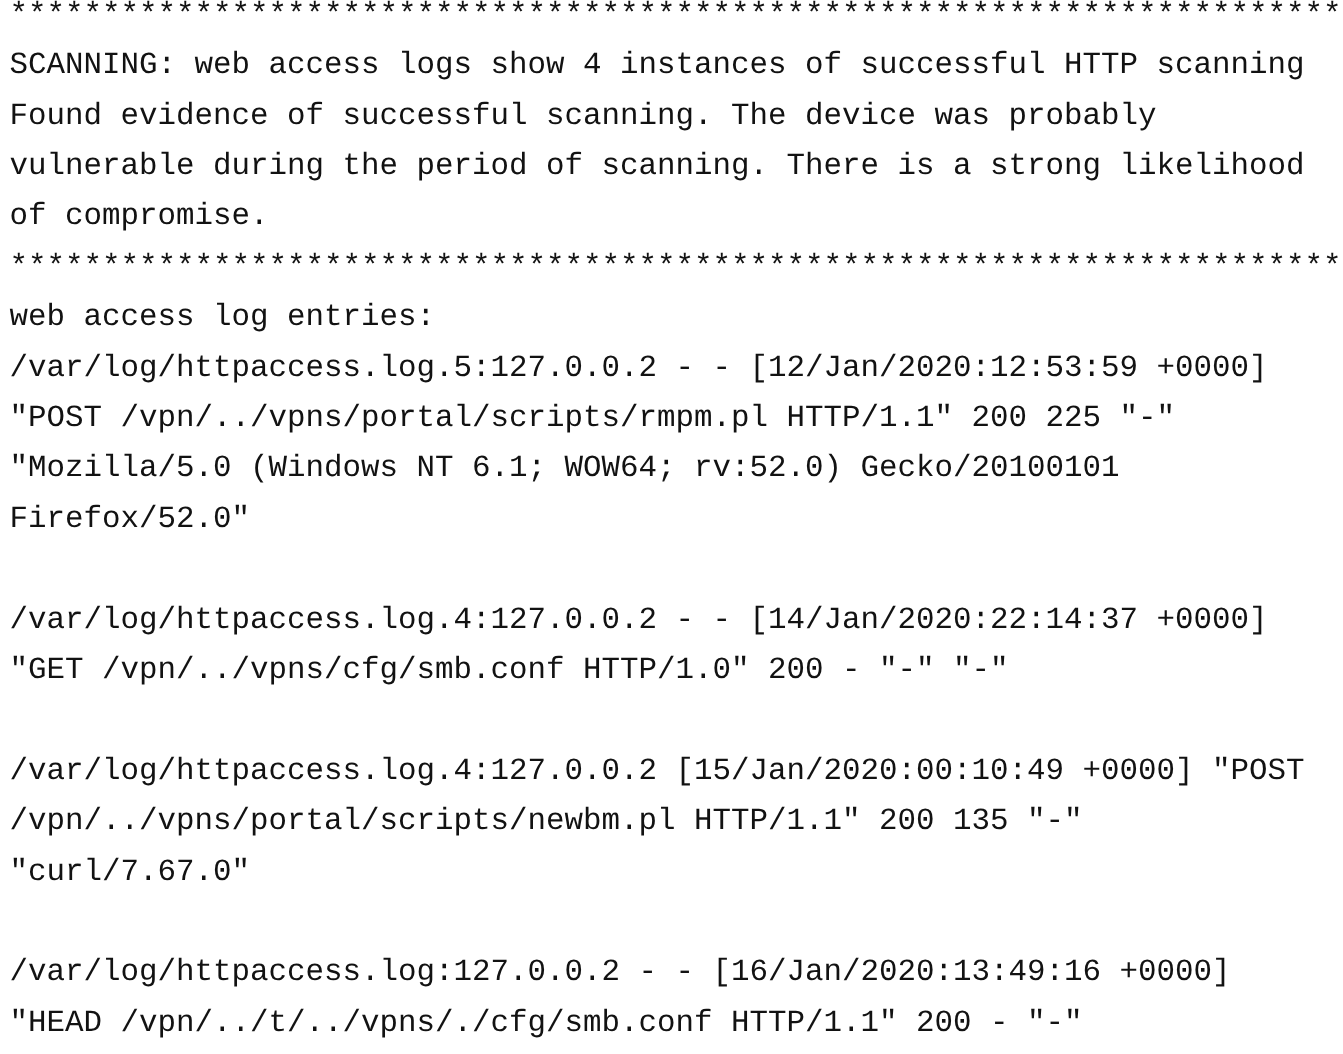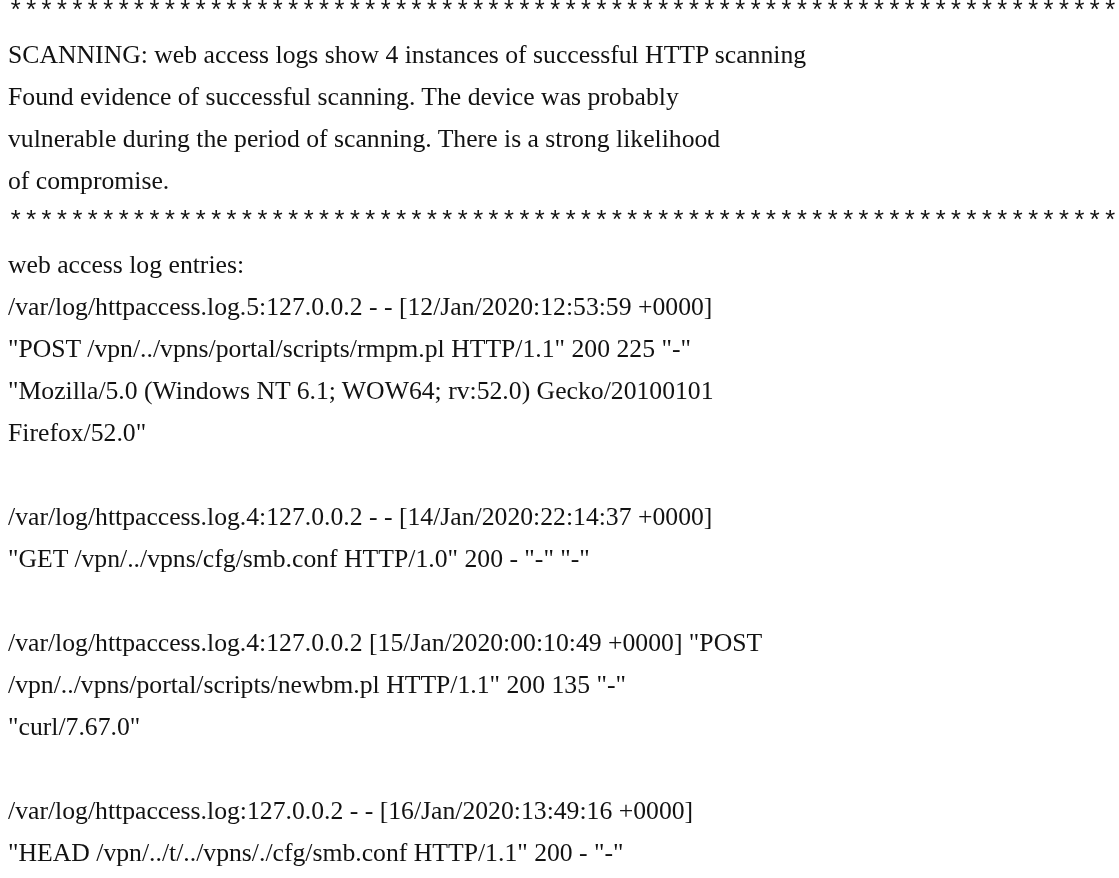--- a/index.html
+++ b/index.html
@@ -22,21 +22,20 @@
     line-height: 42px;
     letter-spacing: 0px;
     color: #121212;
     white-space: pre;
     -webkit-font-smoothing: antialiased;
   }
   .line {
     display: block;
     height: 42px;
     white-space: pre;
-    font-family: Liberation Serif, serif;
   }
   .line.blank {
     height: 42px;
   }
   .rule {
     display: block;
     height: 42px;
     white-space: pre;
     overflow: hidden;
   }

